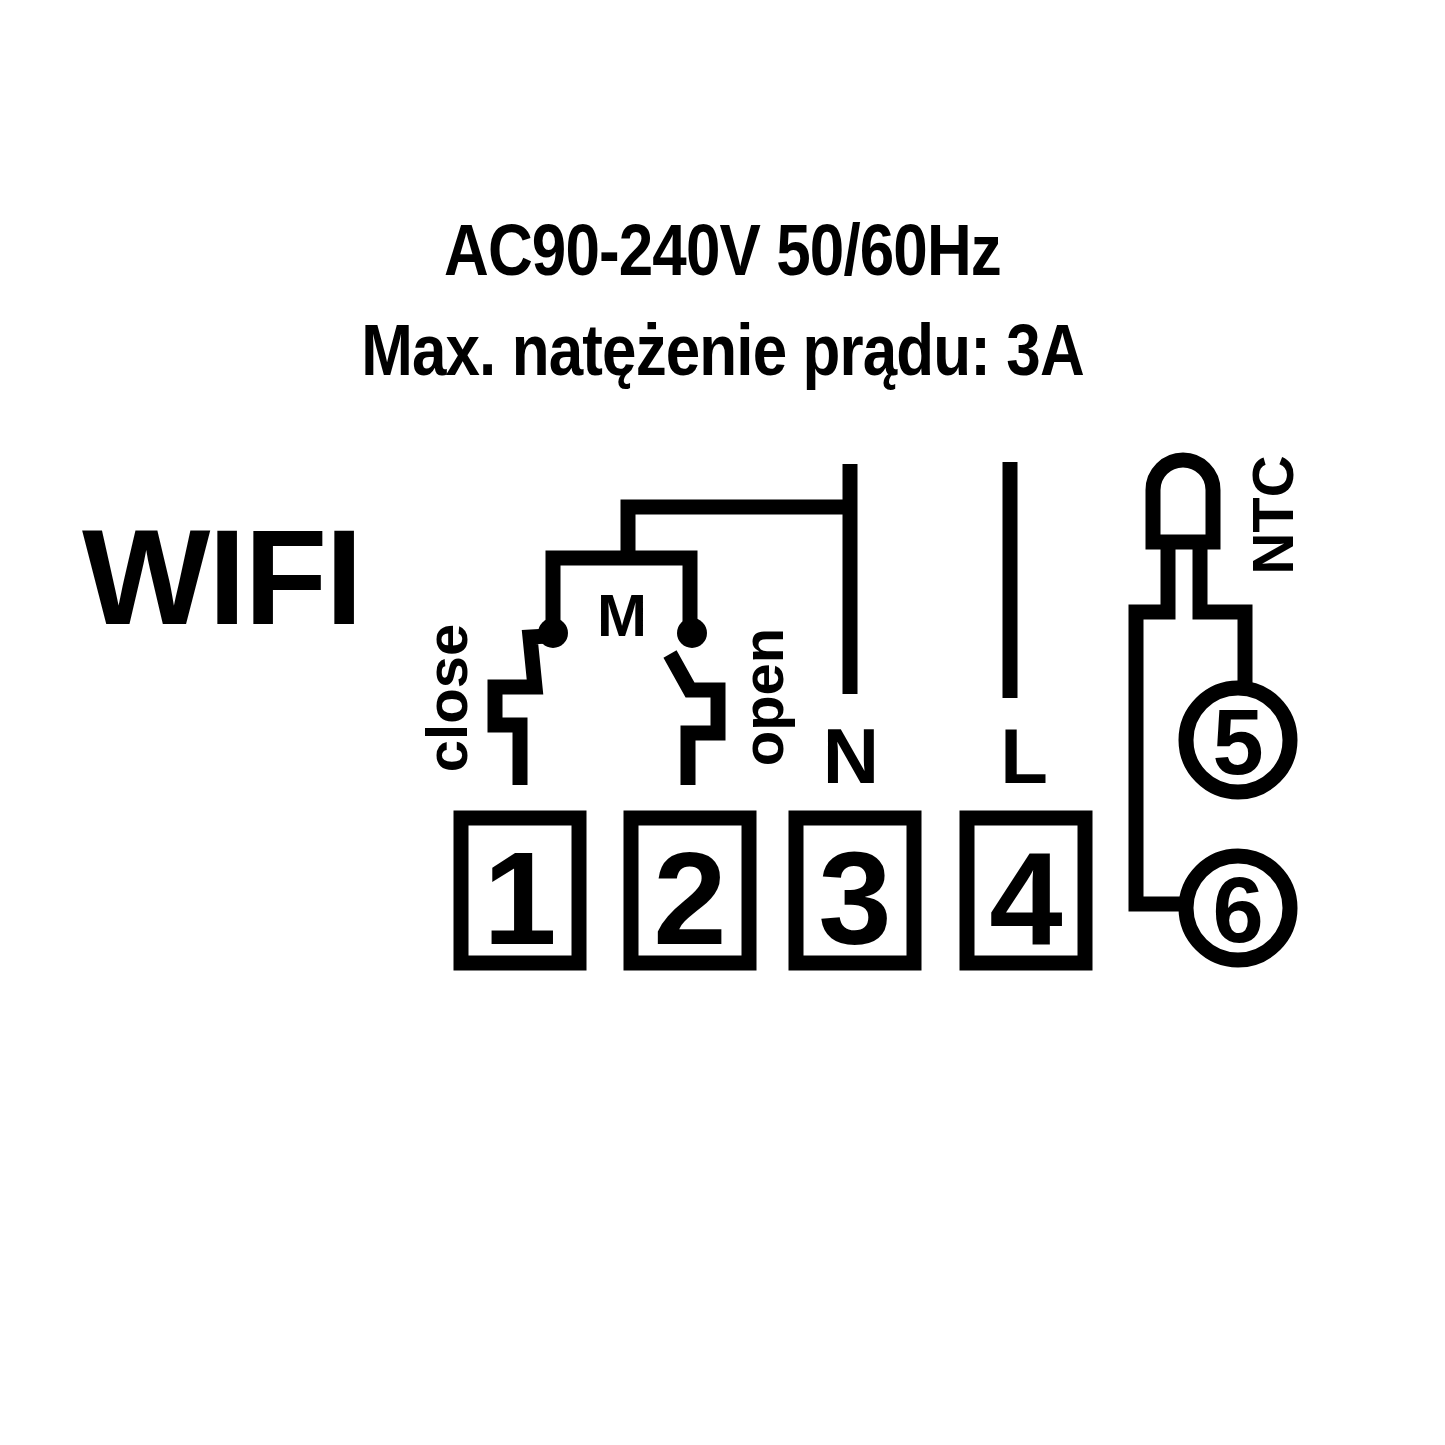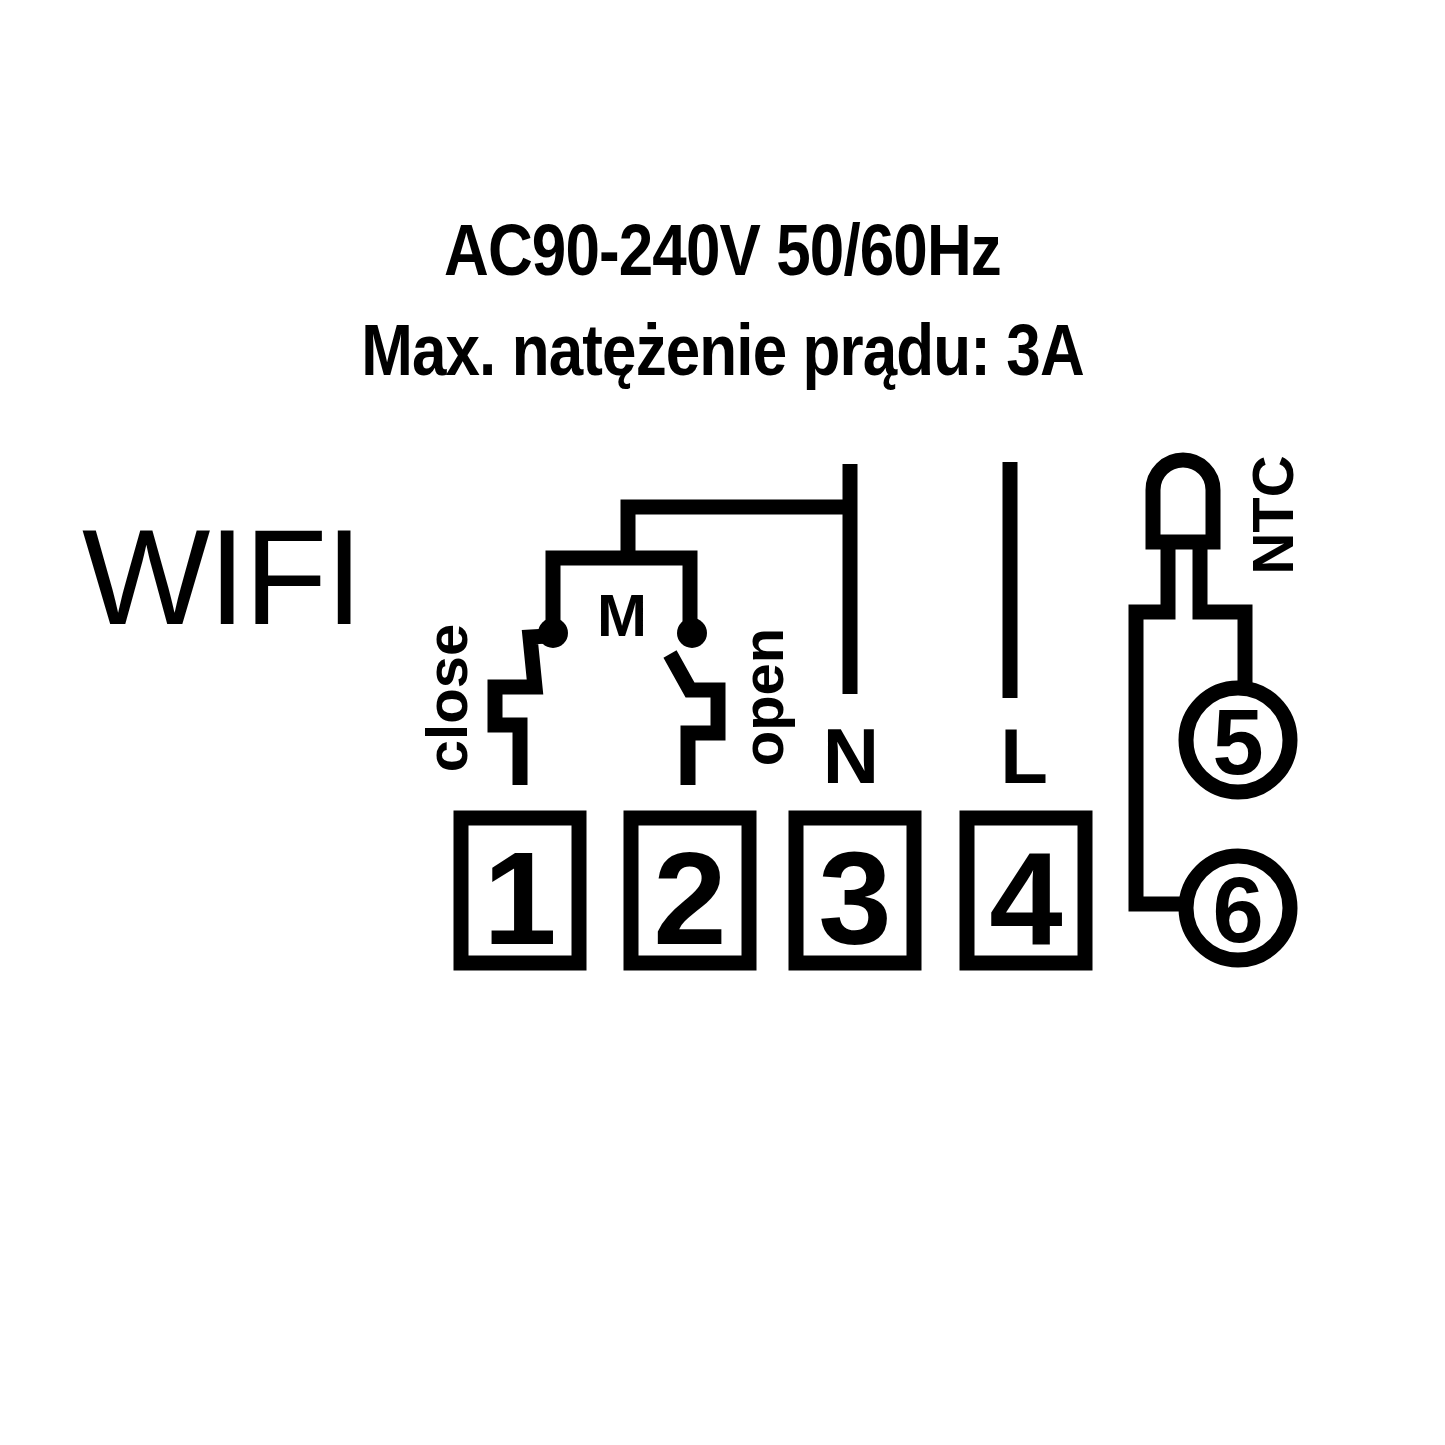--- a/index.html
+++ b/index.html
@@ -3,21 +3,21 @@
 <meta charset="utf-8">
 <style>
   html, body { margin: 0; padding: 0; background: #ffffff; }
   body { width: 1445px; height: 1445px; position: relative; overflow: hidden;
          font-family: "DejaVu Sans", "Liberation Sans", sans-serif; color: #000; }
   .hdr { position: absolute; left: 0; width: 1445px; text-align: center; font-weight: bold;
          font-family: "Liberation Sans", "DejaVu Sans", sans-serif; letter-spacing: -1px; }
   #line1 { top: 205px; font-size: 72px; line-height: 90px; transform: scaleX(0.86); }
   #line2 { top: 305px; font-size: 72px; line-height: 90px; transform: scaleX(0.86); padding-left: 0; }
   #wifi { position: absolute; left: 82px; top: 512px; font-size: 136px; line-height: 130px;
-          font-weight: normal; font-family: "Liberation Sans", sans-serif; letter-spacing: -2px; }
+          font-weight: bold; font-family: "Liberation Sans", sans-serif; letter-spacing: -2px; }
   svg#diagram { position: absolute; left: 0; top: 0; }
   svg text { font-family: "Liberation Sans", "DejaVu Sans", sans-serif; font-weight: bold; }
 </style>
 </head>
 <body>
 
 <div class="hdr" id="line1">AC90-240V 50/60Hz</div>
 <div class="hdr" id="line2">Max. natężenie prądu: 3A</div>
 <div id="wifi">WIFI</div>
 

